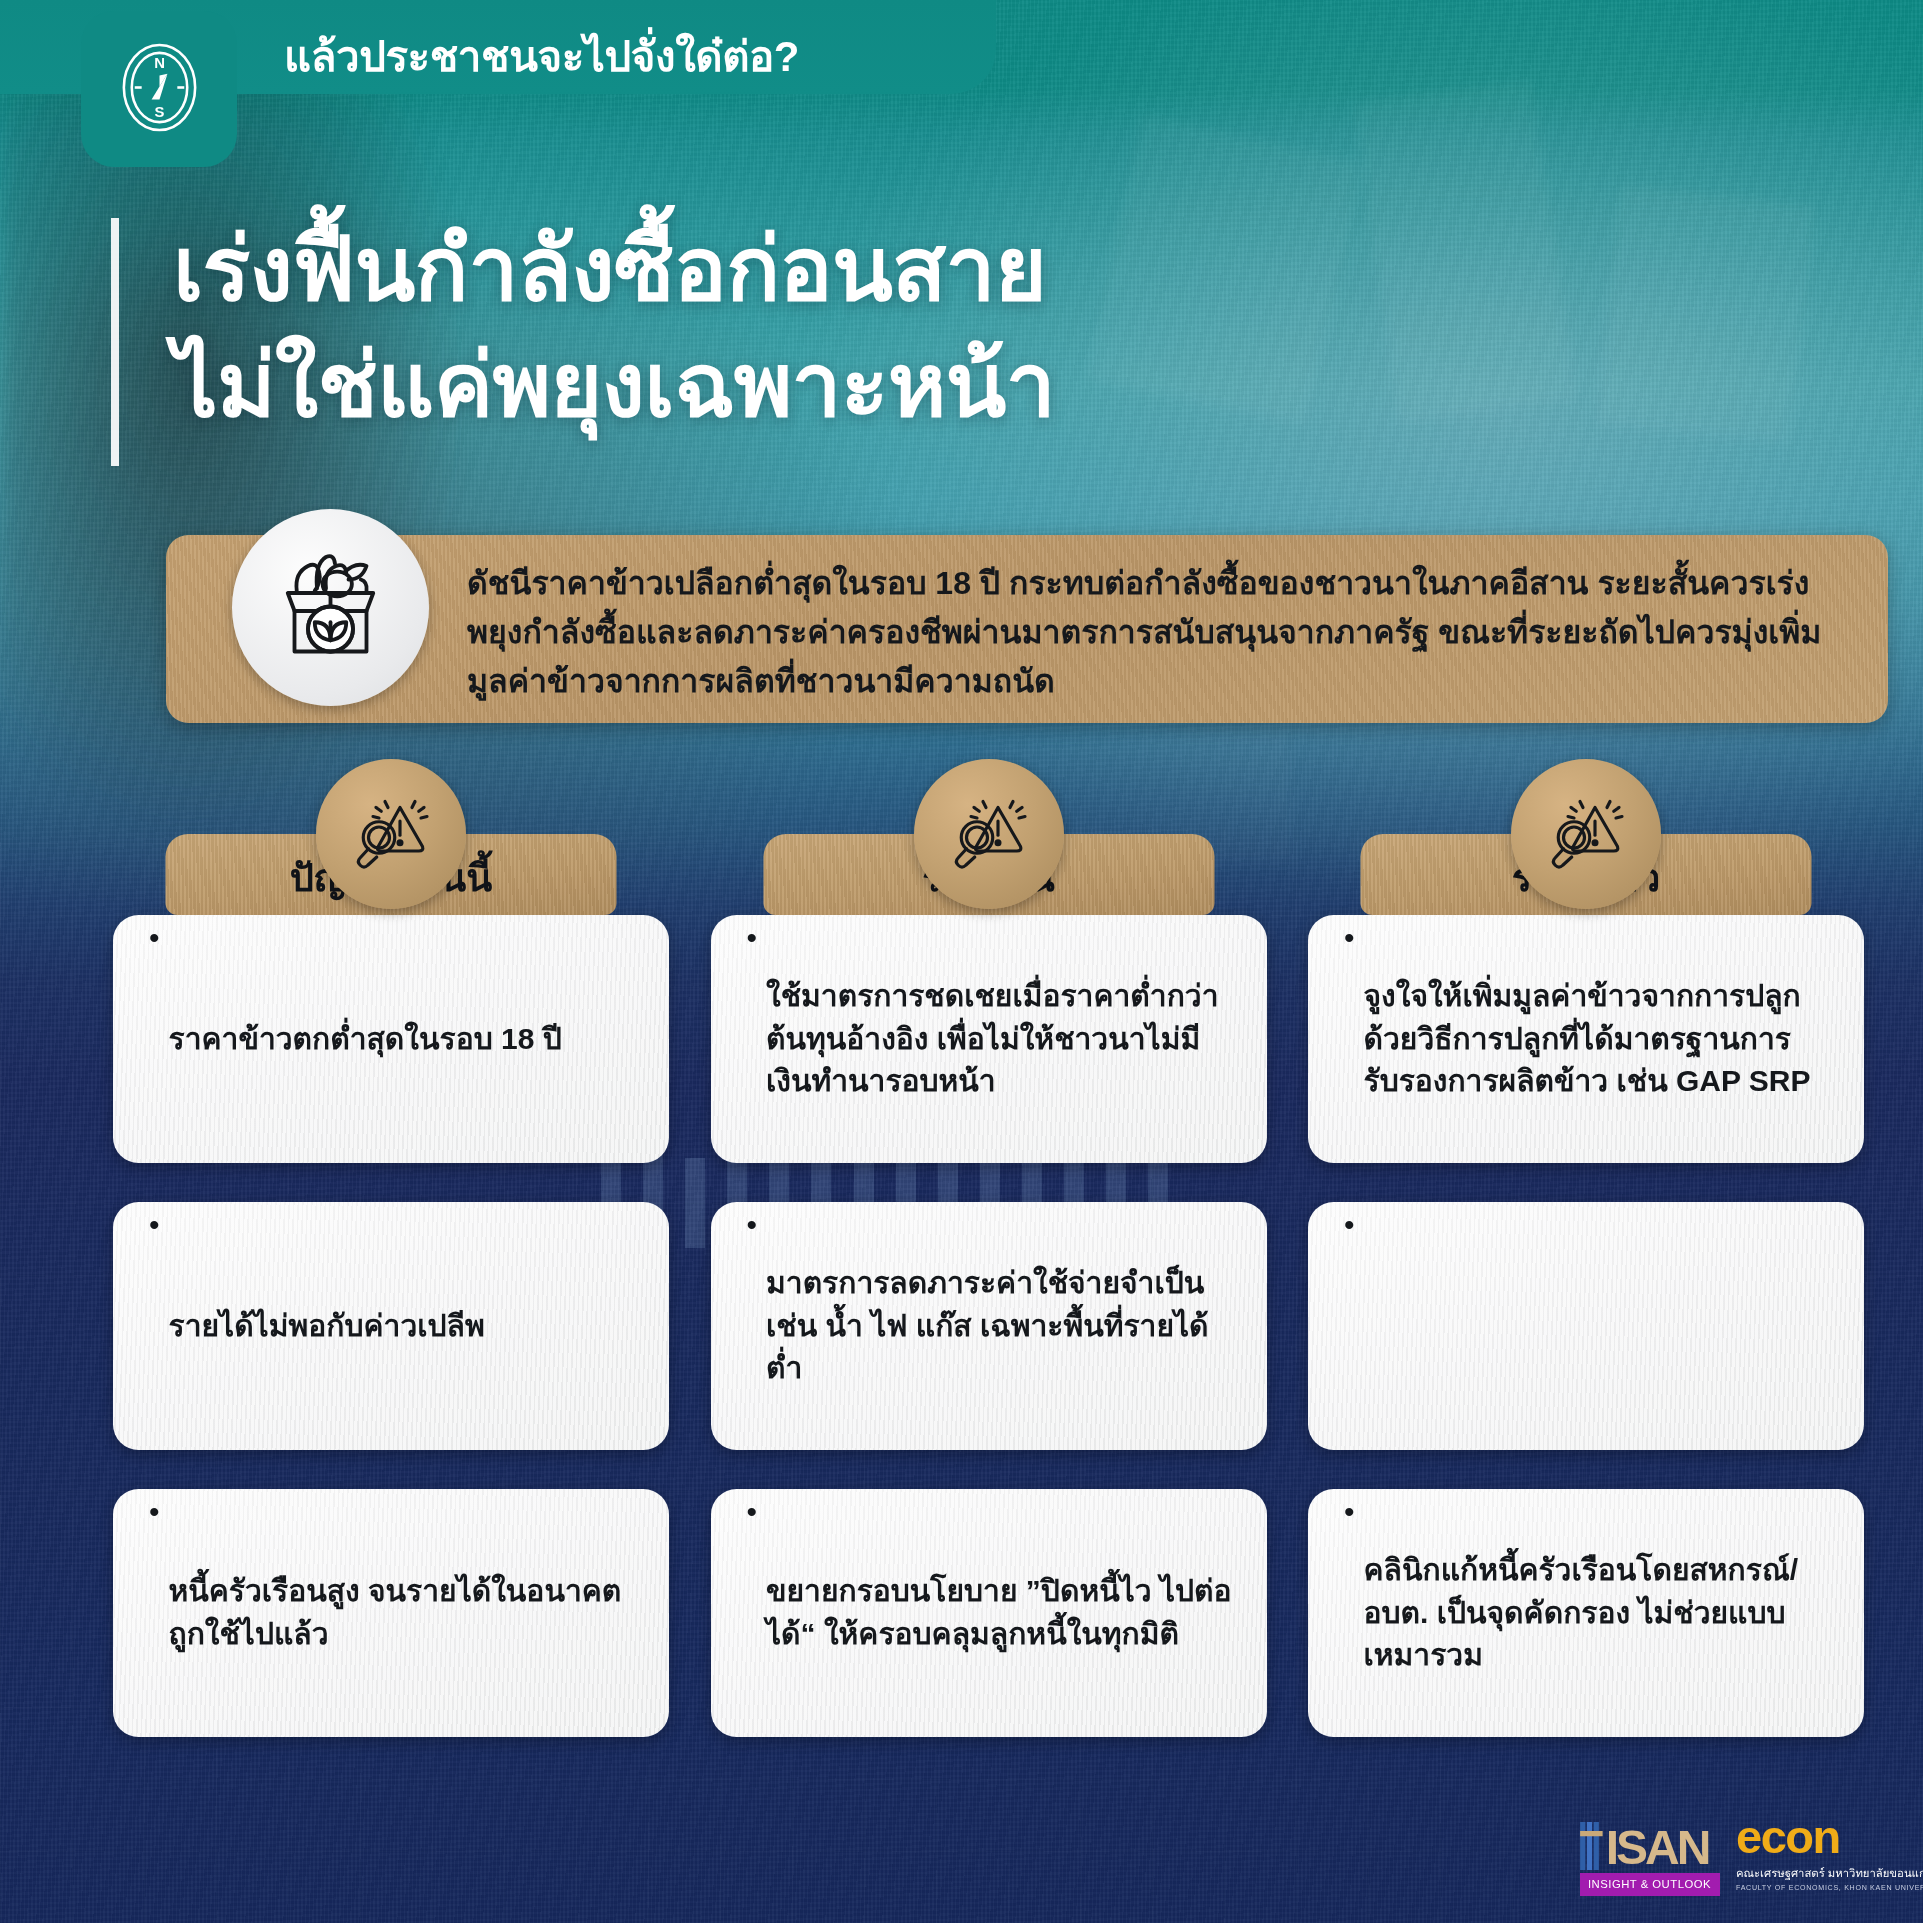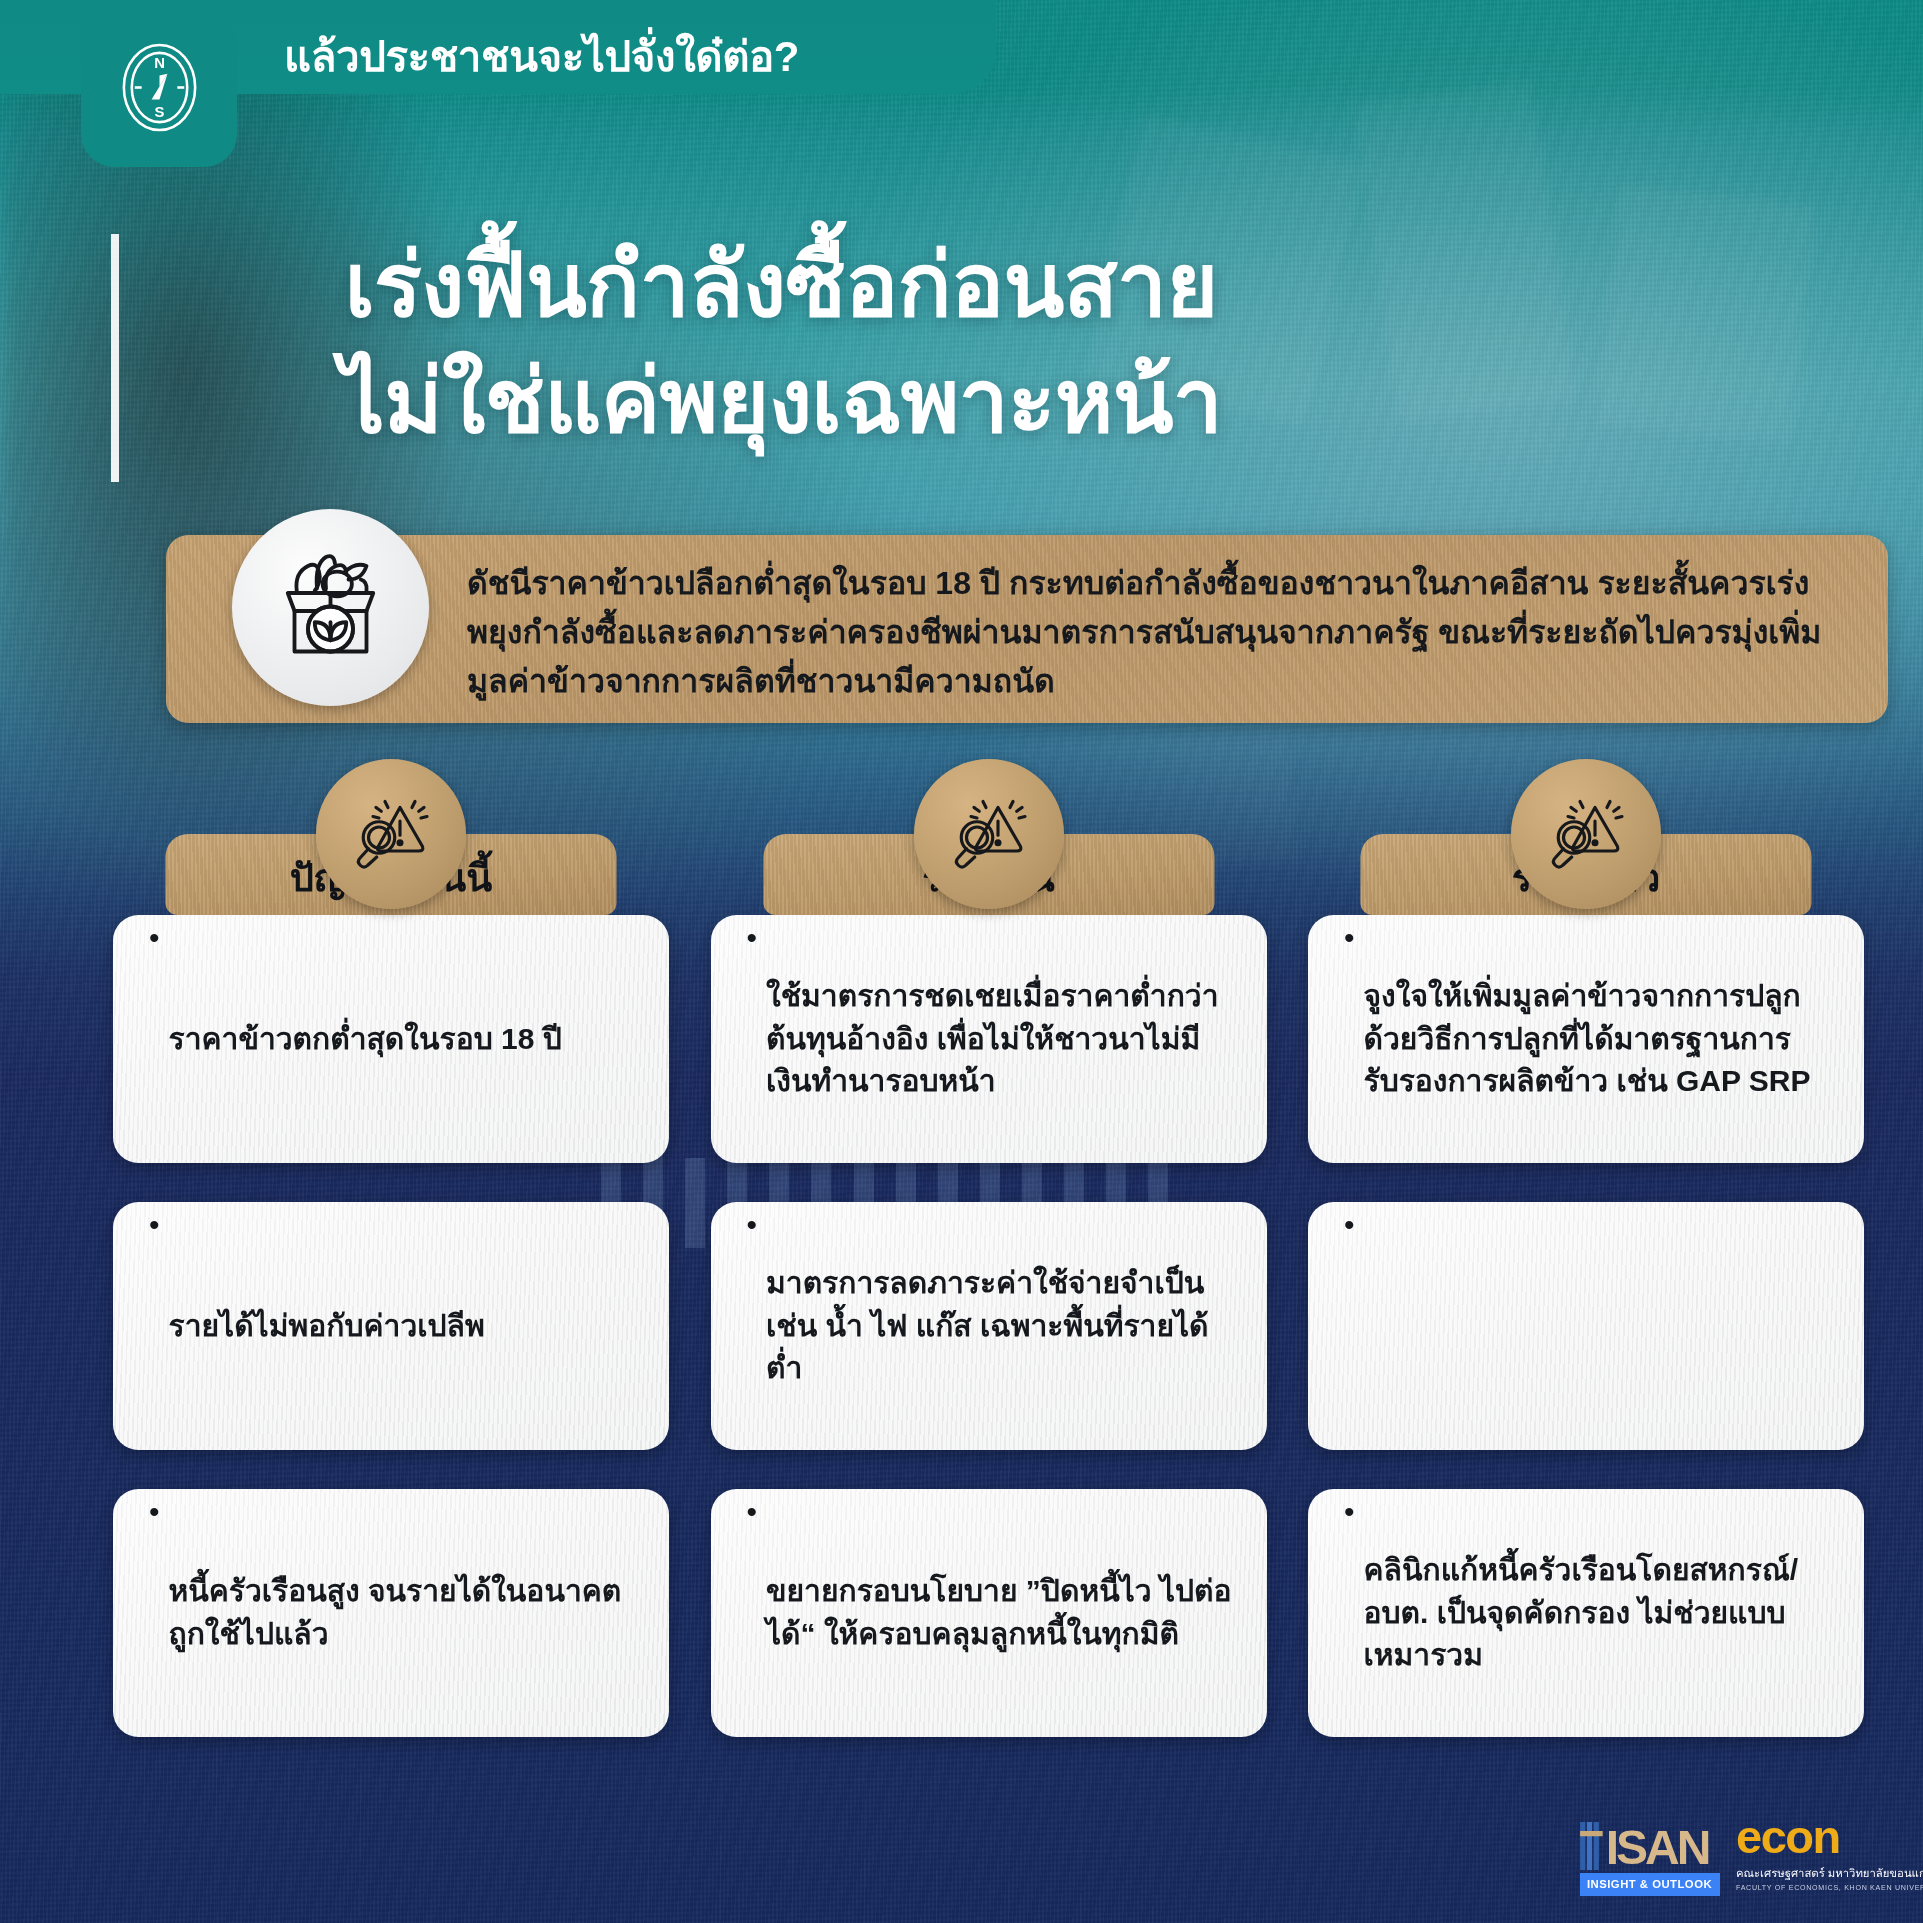--- a/index.html
+++ b/index.html
@@ -74,21 +74,21 @@
     background: #0f8a84; border-radius: 33px;
     display:flex; align-items:center; justify-content:center;
   }
   #header-title {
     position: absolute; left: 284px; top: 22.5px;
     font-size: 42px; font-weight: 700; color: #ffffff;
     letter-spacing: -0.4px; white-space: nowrap;
   }
 
   
-  #title-block { position: absolute; left: 111px; top: 228px; width: 1278px; text-align: center; }
+  #title-block { position: absolute; left: 111px; top: 212px; width: 1278px; }
   #title-bar {
     position:absolute; left: 0; top: 6px; width: 8.3px; height: 248px;
     background: #ffffff; opacity: .92;
   }
   .title-line {
     color: #ffffff; font-size: 89px; font-weight: 700;
     line-height: 1.30; letter-spacing: -0.8px;
     margin-left: 62px; white-space: nowrap;
     text-shadow: 0 3px 13.5px rgba(0,30,40,0.30);
   }
@@ -174,22 +174,22 @@
     color: #15181c; font-size: 30px; font-weight: 700; line-height: 1.42;
   }
 
   
   #footer { position: absolute; left: 1563px; top: 1817px; width: 316px; height: 98px; }
   #isan-logo {
     position:absolute; left: 16.5px; top: 1.5px; width: 139px; height: 81px;
   }
   #isan-tag {
     position:absolute; left: 16.5px; top: 56px; width: 140px; height: 22.5px;
-    background: #3b82f6; display:flex; align-items:center; justify-content:center;
-    color: #ffffff; font-size: 11.3px; font-weight: 700; letter-spacing: 0.5px;
+    background: #a21caf; display:flex; align-items:center; justify-content:center;
+    color: #ffffff; font-size: 11.3px; font-weight: 400; letter-spacing: 0.5px;
   }
   #econ-logo { position:absolute; left: 173px; top: -4.5px; }
   #econ-word {
     font-size: 47px; font-weight: 700; color: #f0ac18; letter-spacing: -1.5px;
     line-height: 1; position: relative;
   }
   #econ-th { color: #ffffff; font-size: 11.3px; margin-top: 4.5px; white-space: nowrap; }
   #econ-en { color: #c9cfe2; font-size: 7.1px; letter-spacing: 0.7px; margin-top: 1.5px; white-space: nowrap; }
 </style>
 </head>

